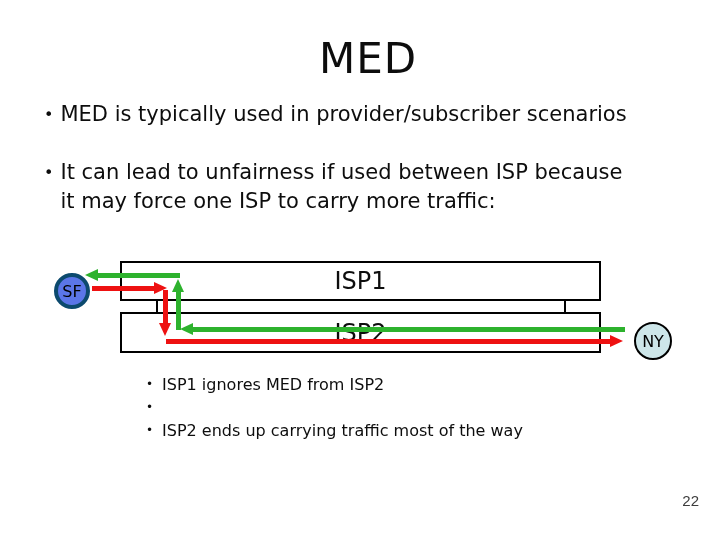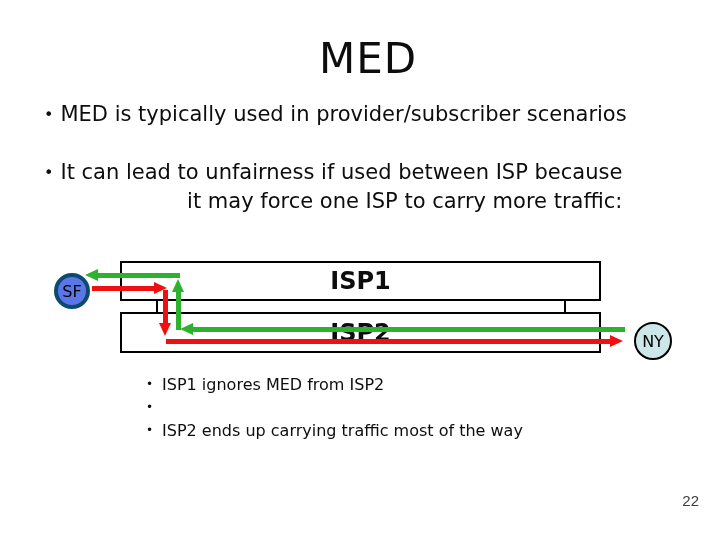--- a/index.html
+++ b/index.html
@@ -28,36 +28,35 @@
     font-size: 21px;
     line-height: 29px;
     color: #0d0d0d;
   }
   .bullet .marker {
     font-size: 16px;
     line-height: 29px;
     margin-right: 7px;
     flex: 0 0 auto;
   }
-  .bullet .btext { white-space: pre-line; text-align: right; }
+  .bullet .btext { white-space: pre-line; }
   .bullet-1 { left: 44px; top: 100px; width: 660px; }
   .bullet-2 { left: 44px; top: 158px; width: 660px; }
 
   
   .isp-box {
     position: absolute;
     background: #ffffff;
     border: 2px solid #000000;
     box-sizing: border-box;
     display: flex;
     align-items: center;
     justify-content: center;
     font-size: 24px;
     color: #0d0d0d;
-    font-weight: bold;
   }
   .isp1-box { left: 120px; top: 261px; width: 481px; height: 40px; }
   .isp2-box { left: 120px; top: 312px; width: 481px; height: 41px; z-index: 1; }
   .isp-box .isp-label { position: relative; z-index: 0; }
   .connector {
     position: absolute;
     width: 2px; height: 13px;
     background: #000000;
     top: 300px;
     z-index: 0;

